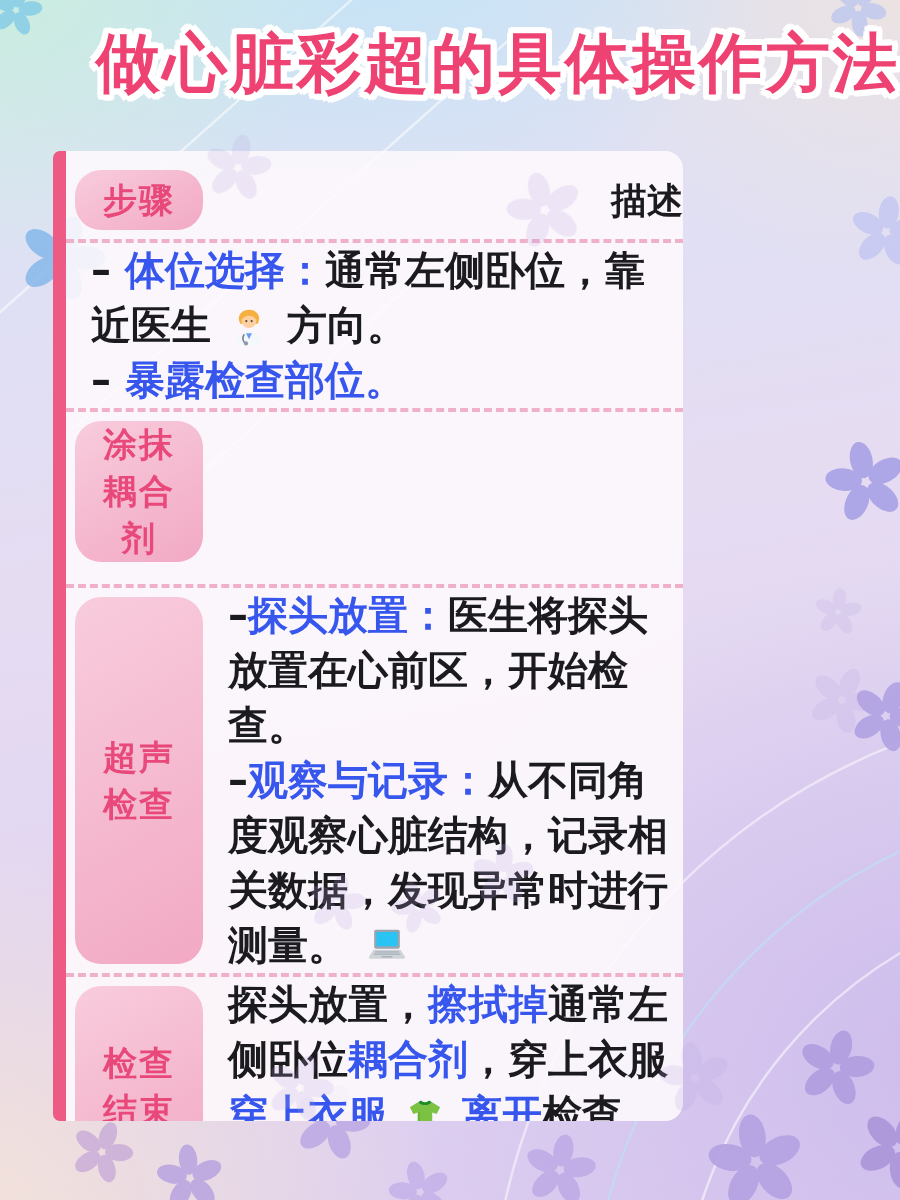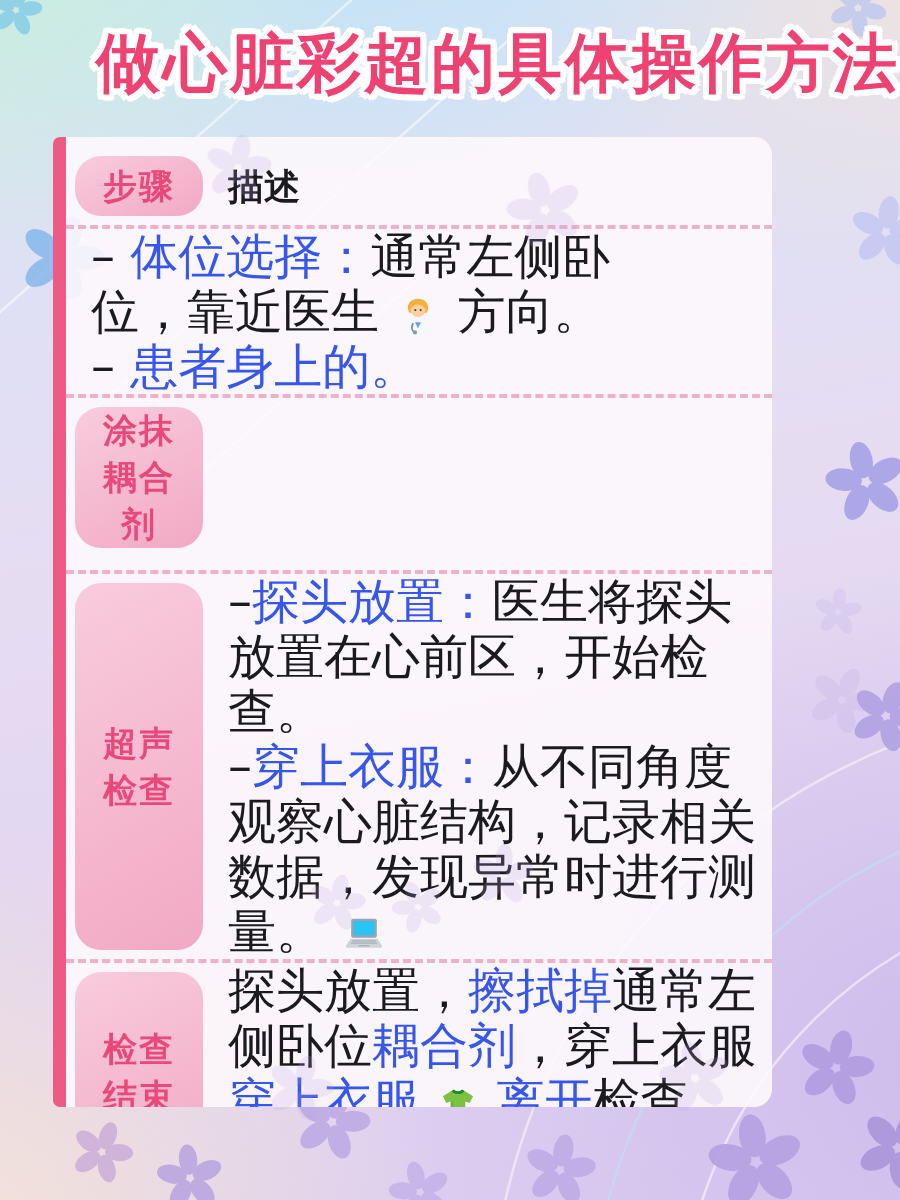--- a/index.html
+++ b/index.html
@@ -31,21 +31,21 @@
   .page-title{
     position:absolute;left:0;top:20px;width:900px;z-index:3;
     text-align:right;font-size:64px;font-weight:900;letter-spacing:3px;
     color:var(--title_pink);
     text-shadow:
       -5px -5px 0 #fff, 5px -5px 0 #fff, -5px 5px 0 #fff, 5px 5px 0 #fff,
       -6px 0 0 #fff, 6px 0 0 #fff, 0 -6px 0 #fff, 0 6px 0 #fff,
       -3px -6px 0 #fff, 3px 6px 0 #fff, -6px 3px 0 #fff, 6px -3px 0 #fff;
   }
   .card{
-    position:absolute;left:53px;top:137px;width:719px;height:970px;z-index:1;
+    position:absolute;left:53px;top:151px;width:630px;height:970px;z-index:1;
     display:flex;
     border-radius:26px;
   }
   .card-strip{
     width:13px;height:100%;
     background:var(--accent_strip);
     border-radius:7px 0 0 7px;
     flex:none;
   }
   .card-content{
@@ -66,24 +66,24 @@
     display:flex;flex-direction:column;justify-content:center;align-items:center;
     background:linear-gradient(150deg,var(--badge_bg_top) 0%,var(--badge_bg_bottom) 100%);
     border-radius:26px;
     color:var(--badge_text);
     font-size:34px;font-weight:900;line-height:47px;letter-spacing:2px;
     text-align:center;
   }
   .content-col{
     margin-left:25px;width:600px;
     display:flex;flex-direction:column;justify-content:center;
-    font-size:48px;line-height:55px;font-weight:400;
+    font-size:40px;line-height:55px;font-weight:700;
     color:var(--body_text);
   }
-  .header-label{font-size:36px;font-weight:700;color:var(--body_text);}
+  .header-label{font-size:36px;font-weight:700;color:var(--body_text);text-align:right;}
   .para{max-width:565px;}
   .seg.dark{color:var(--body_text);}
   .seg.blue{color:var(--highlight_blue);}
   [data-name="steps-table-body"] .row:nth-child(1){min-height:166px;}
   [data-name="steps-table-body"] .row:nth-child(2){min-height:176px;flex-direction:column;}
   [data-name="steps-table-body"] .row:nth-child(3){min-height:366px;}
   [data-name="steps-table-body"] .row:nth-child(4){min-height:160px;border-bottom:none;}
   .emoji{display:inline-block;vertical-align:-9px;margin:0 3px;}
 </style>
 </head>
@@ -164,21 +164,21 @@
     <circle cx="18" cy="12.6" r="6.3" fill="#fcd0a2"></circle>
     <path d="M11.4 10.6c.2-3.1 2.8-5.2 6.6-5.2s6.4 2.1 6.6 5.2l-1.4.5c-1-1.8-2.6-2.7-5.2-2.7s-4.2.9-5.2 2.7z" fill="#f6b03f"></path>
     <circle cx="15.7" cy="12.9" r=".95" fill="#5b4632"></circle>
     <circle cx="20.3" cy="12.9" r=".95" fill="#5b4632"></circle>
     <path d="M6.5 34c0-8 5-11.6 11.5-11.6S29.5 26 29.5 34z" fill="#f4f8fc"></path>
     <path d="M15.4 23.4h5.2L18 28.6z" fill="#6b9df2"></path>
     <path d="M13.9 24.2c-1.6 2.9-1.6 5.4.4 7.3" stroke="#7c8794" stroke-width="1.4" fill="none"></path>
     <circle cx="15.4" cy="32.1" r="1.8" fill="#8e99a6"></circle>
   </svg>
 <span class="seg dark"> 方向。</span></div>
-            <div class="para"><span class="seg dark">– </span><span class="seg blue">患者身上的。</span></div>
+            <div class="para"><span class="seg dark">– </span><span class="seg blue">暴露检查部位。</span></div>
           </div>
   </div>
 
   <div class="row" data-name="table-row">
     <div class="badge-col" data-name="step-column">
       <div class="badge" data-name="step-badge">
               <div>涂抹</div>
               <div>耦合</div>
               <div>剂</div>
             </div>
@@ -187,21 +187,21 @@
 
   <div class="row" data-name="table-row">
     <div class="badge-col" data-name="step-column">
       <div class="badge" data-name="step-badge">
               <div>超声</div>
               <div>检查</div>
             </div>
     </div>
     <div class="content-col" data-name="step-description">
             <div class="para"><span class="seg dark">–</span><span class="seg blue">探头放置：</span><span class="seg dark">医生将探头放置在心前区，开始检查。</span></div>
-            <div class="para"><span class="seg dark">–</span><span class="seg blue">穿上衣服：</span><span class="seg dark">从不同角度观察心脏结构，记录相关数据，发现异常时进行测量。</span>
+            <div class="para"><span class="seg dark">–</span><span class="seg blue">观察与记录：</span><span class="seg dark">从不同角度观察心脏结构，记录相关数据，发现异常时进行测量。</span>
   <svg class="emoji" data-name="laptop-emoji" viewBox="0 0 36 36" width="44" height="44" xmlns="http://www.w3.org/2000/svg">
     <rect x="7.5" y="4.8" width="21" height="15.4" rx="1.6" fill="#9aa4ae"></rect>
     <rect x="9.3" y="6.6" width="17.4" height="11.6" fill="#29c3f4"></rect>
     <path d="M3.4 26.6l3.6-5.6h22l3.6 5.6a1.2 1.2 0 0 1-1 1.9H4.4a1.2 1.2 0 0 1-1-1.9z" fill="#cfd4d9"></path>
     <rect x="8.2" y="22.3" width="19.6" height="1.1" fill="#aab2ba"></rect>
     <rect x="7.2" y="24.1" width="21.6" height="1.1" fill="#aab2ba"></rect>
     <rect x="13.5" y="26.1" width="9" height="1.3" rx=".6" fill="#aab2ba"></rect>
   </svg>
 </div>
           </div>

